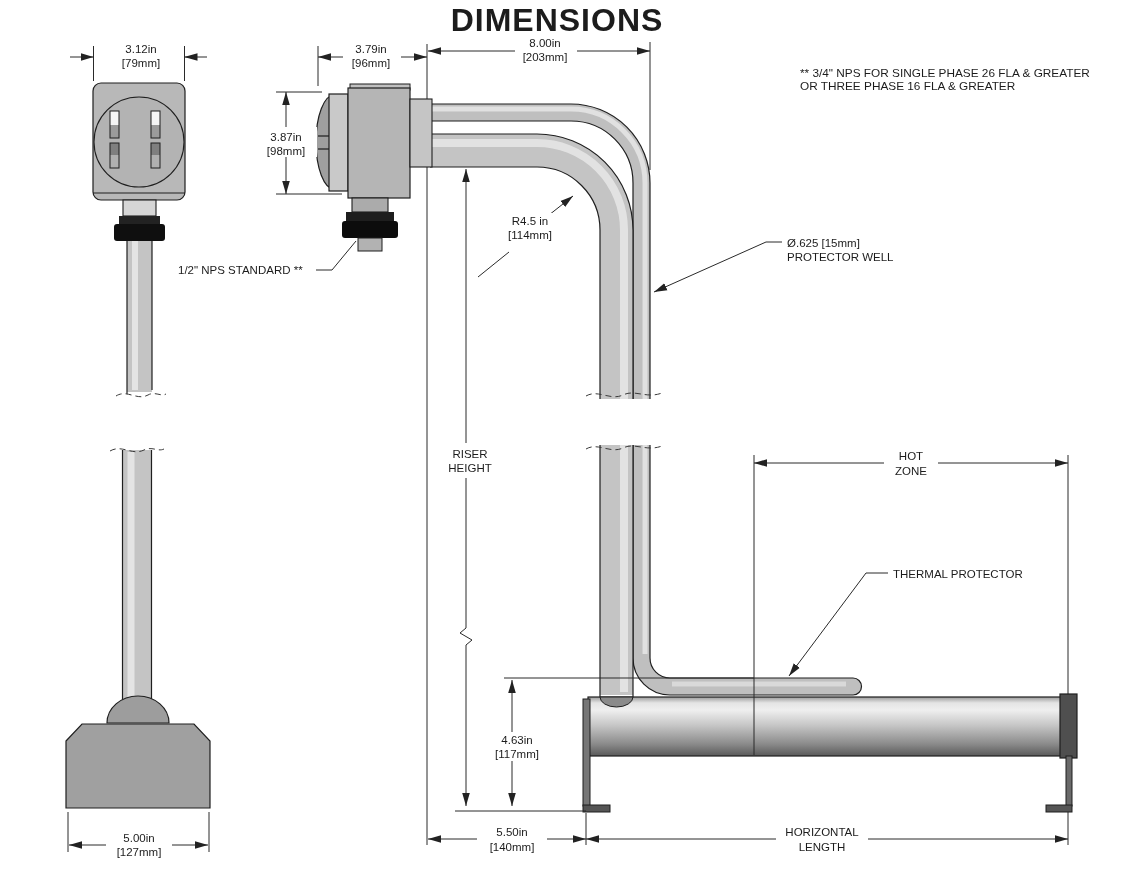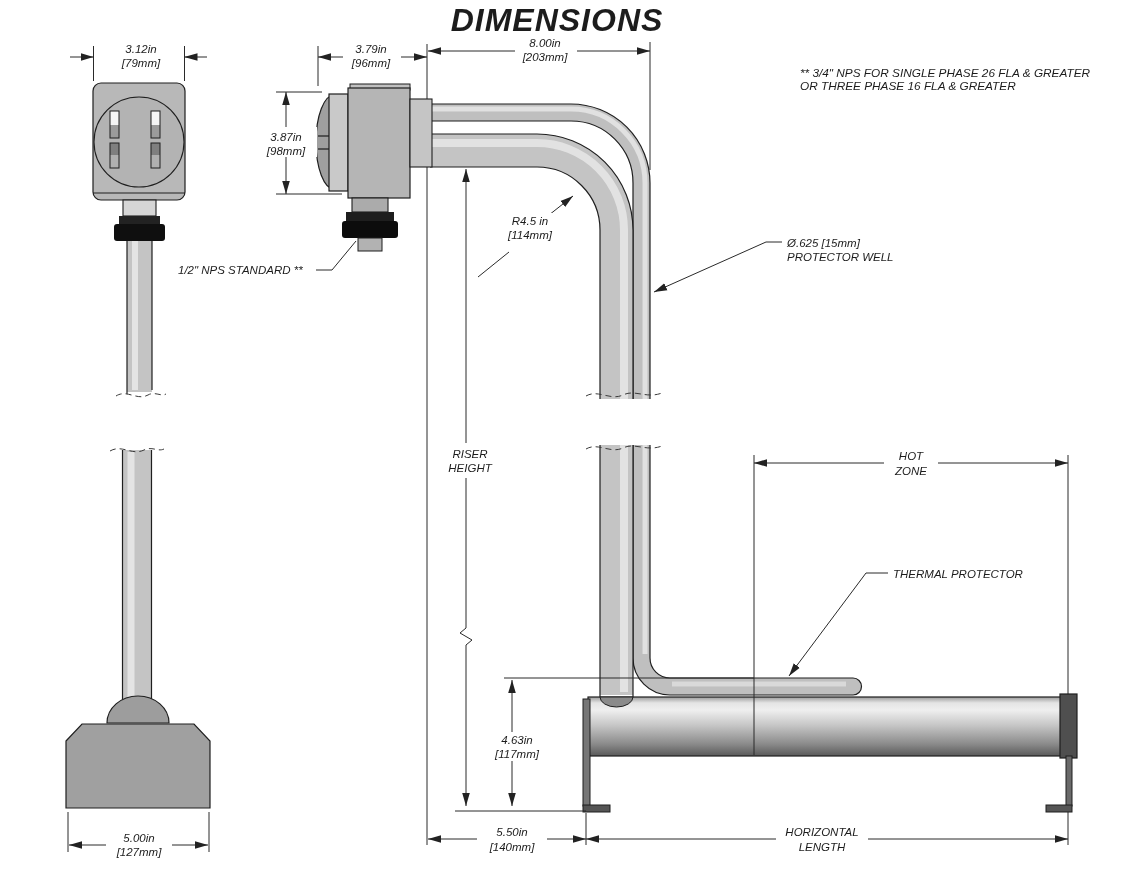--- a/index.html
+++ b/index.html
@@ -1,17 +1,17 @@
 <!DOCTYPE html>
 <html><head>
 <meta charset="utf-8">
 <style>
   html,body{margin:0;padding:0;background:#ffffff;}
   .stage{position:relative;width:1143px;height:870px;background:#ffffff;overflow:hidden;
-         font-family:"Liberation Sans", sans-serif;font-style:italic;}
+         font-family:"Liberation Sans", sans-serif;}
   svg{display:block;}
   text{fill:#1c1c1c;font-family:"Liberation Sans", sans-serif;}
   .dimtxt{font-size:11.5px;}
   .title{font-size:32px;font-weight:bold;letter-spacing:1px;}
   .note{font-size:11.8px;}
   .thin{stroke:#2a2a2a;stroke-width:1;fill:none;}
   .edge{stroke:#1f1f1f;stroke-width:1.2;fill:none;}
   .dimline{stroke:#2a2a2a;stroke-width:1;fill:none;}
   .wavy{stroke:#3a3a3a;stroke-width:1;fill:none;stroke-dasharray:6,4;}
   .bg{fill:#ffffff;stroke:none;}

